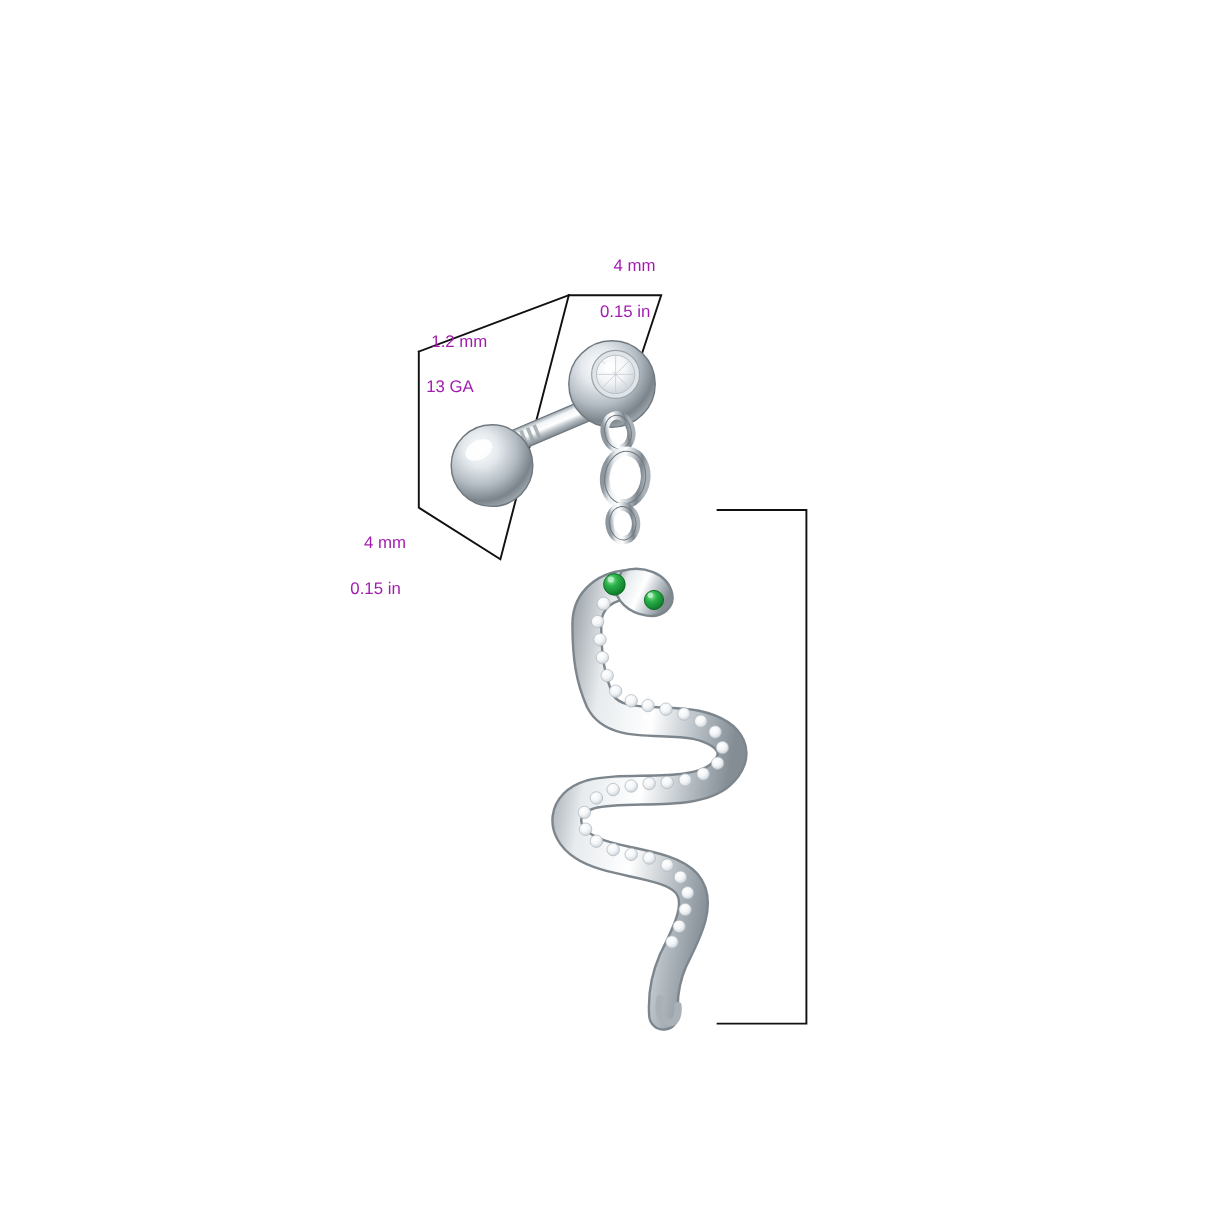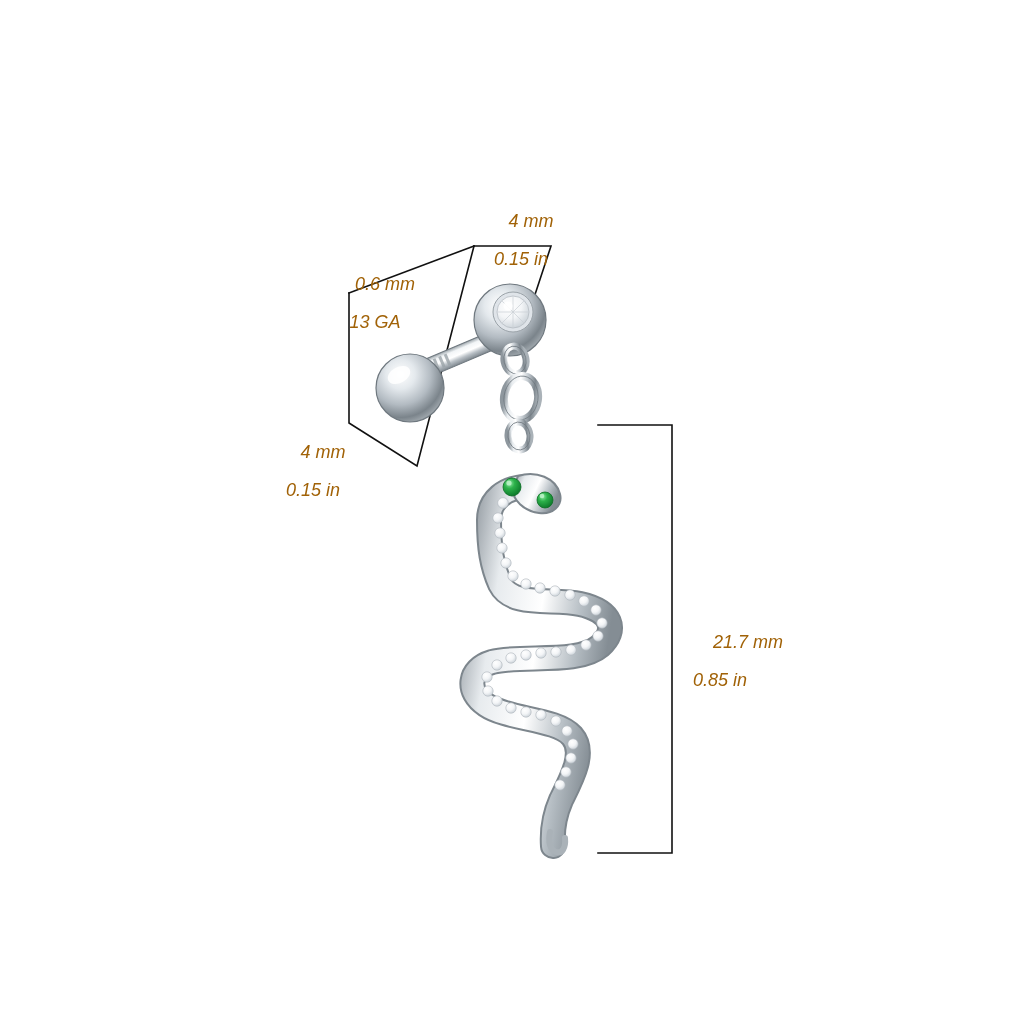--- a/index.html
+++ b/index.html
@@ -17,24 +17,23 @@
   #stage {
     position: absolute;
     left: 0; top: 0;
     width: 1024px;
     height: 1024px;
     background: #ffffff;
   }
   .dim-label {
     position: absolute;
     font-family: "Liberation Sans", sans-serif;
-    font-style: italic;
-    font-size: 18px;
+    font-size: 14px;
     line-height: 19px;
-    color: #a16207;
+    color: #a21caf;
     white-space: pre;
     text-align: center;
   }
   .dim-label .l2 { display: block; }
 
   #svg-art {
     position: absolute;
     left: 0; top: 0;
     width: 1024px;
     height: 1024px;
@@ -202,27 +201,23 @@
       <path d="M 550 832 C 548 842, 550 850, 556 852 C 562 854, 566 848, 565 838" fill="none" stroke="#aab2b8" stroke-width="6" stroke-linecap="round"></path>
     </g>
   </svg>
 
   <div class="dim-label" style="left:465px; top:193px; width:112px;">
     <span>4 mm</span>
     <span class="l2">0.15 in</span>
   </div>
 
   <div class="dim-label" style="left:305px; top:256px; width:140px;">
-    <span>0.6 mm</span>
+    <span>1.2 mm</span>
     <span class="l2">13 GA</span>
   </div>
 
   <div class="dim-label" style="left:248px; top:424px; width:130px;">
     <span>4 mm</span>
     <span class="l2">0.15 in</span>
   </div>
 
-  <div class="dim-label" style="left:693px; top:614px; width:130px; text-align:left;">
-    <span>21.7 mm</span>
-    <span class="l2">0.85 in</span>
-  </div>
 
 </div>
 
 </body></html>

